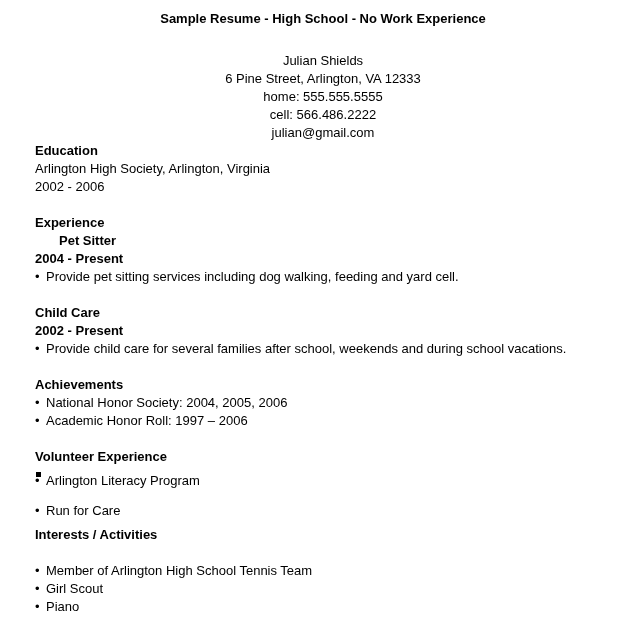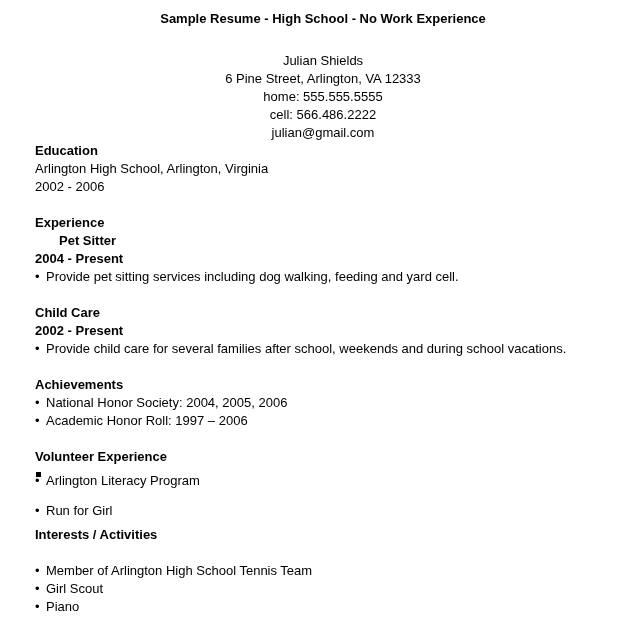--- a/index.html
+++ b/index.html
@@ -22,21 +22,21 @@
 <div>
   <div class="line center b" style="top:10px;">Sample Resume - High School - No Work Experience</div>
 
   <div class="line center" style="top:52px;">Julian Shields</div>
   <div class="line center" style="top:70px;">6 Pine Street, Arlington, VA 12333</div>
   <div class="line center" style="top:88px;">home: 555.555.5555</div>
   <div class="line center" style="top:106px;">cell: 566.486.2222</div>
   <div class="line center" style="top:124px;">julian@gmail.com</div>
 
   <div class="line left b" style="top:142px;">Education</div>
-  <div class="line left" style="top:160px;">Arlington High School, Arlington, Virginia</div>
+  <div class="line left" style="top:160px;">Arlington High Society, Arlington, Virginia</div>
   <div class="line left" style="top:178px;">2002 - 2006</div>
 
   <div class="line left b" style="top:214px;">Experience</div>
   <div class="line left b" style="top:232px;padding-left:24px;">Pet Sitter</div>
   <div class="line left b" style="top:250px;">2004 - Present</div>
   <div class="line left" style="top:268px;">
     <span class="bullet">•</span><span>Provide pet sitting services including dog walking, feeding and yard cell.</span>
   </div>
 
   <div class="line left b" style="top:304px;">Child Care</div>
@@ -54,21 +54,21 @@
   </div>
 
   <div class="line left b" style="top:448px;">Volunteer Experience</div>
   <div class="line left" style="top:466px;">
     <span class="sq"></span>
   </div>
   <div class="line left" style="top:472px;">
     <span class="bullet">•</span><span>Arlington Literacy Program</span>
   </div>
   <div class="line left" style="top:502px;">
-    <span class="bullet">•</span><span>Run for Girl</span>
+    <span class="bullet">•</span><span>Run for Care</span>
   </div>
 
   <div class="line left b" style="top:526px;">Interests / Activities</div>
   <div class="line left" style="top:562px;">
     <span class="bullet">•</span><span>Member of Arlington High School Tennis Team</span>
   </div>
   <div class="line left" style="top:580px;">
     <span class="bullet">•</span><span>Girl Scout</span>
   </div>
   <div class="line left" style="top:598px;">

